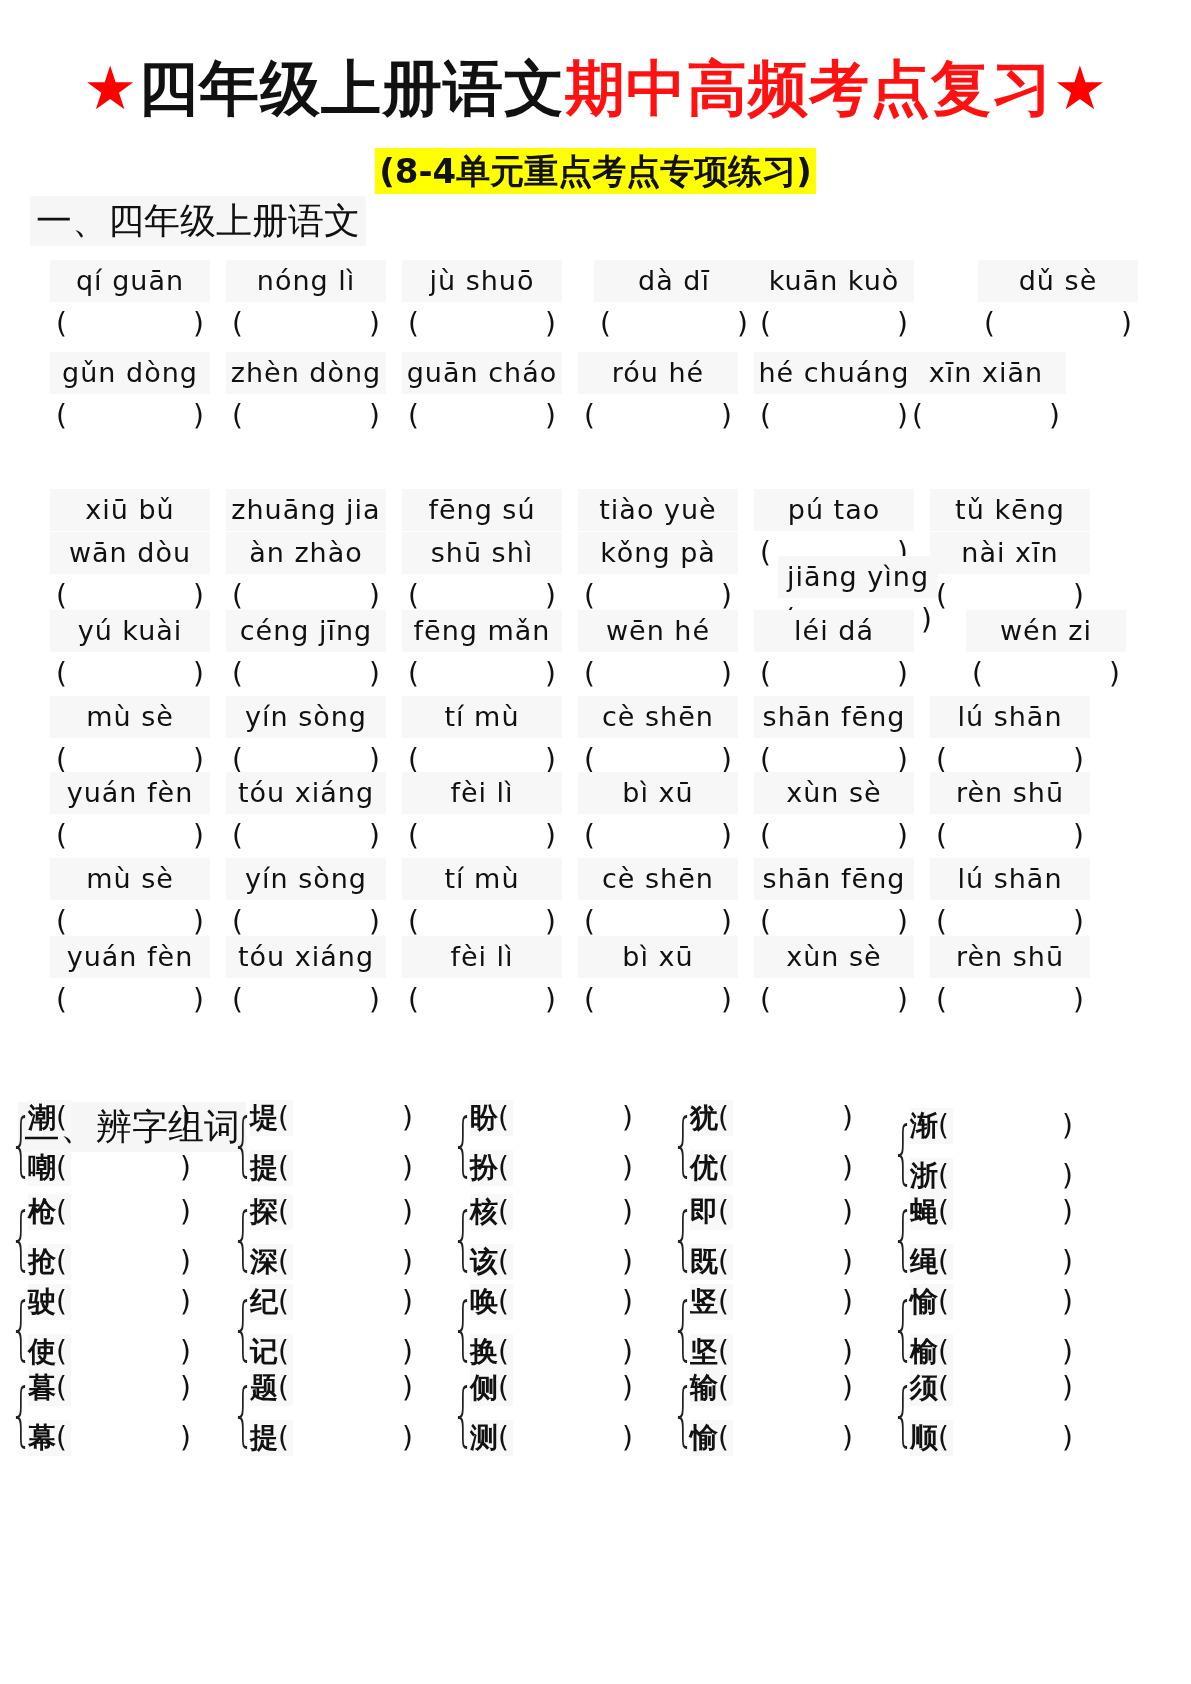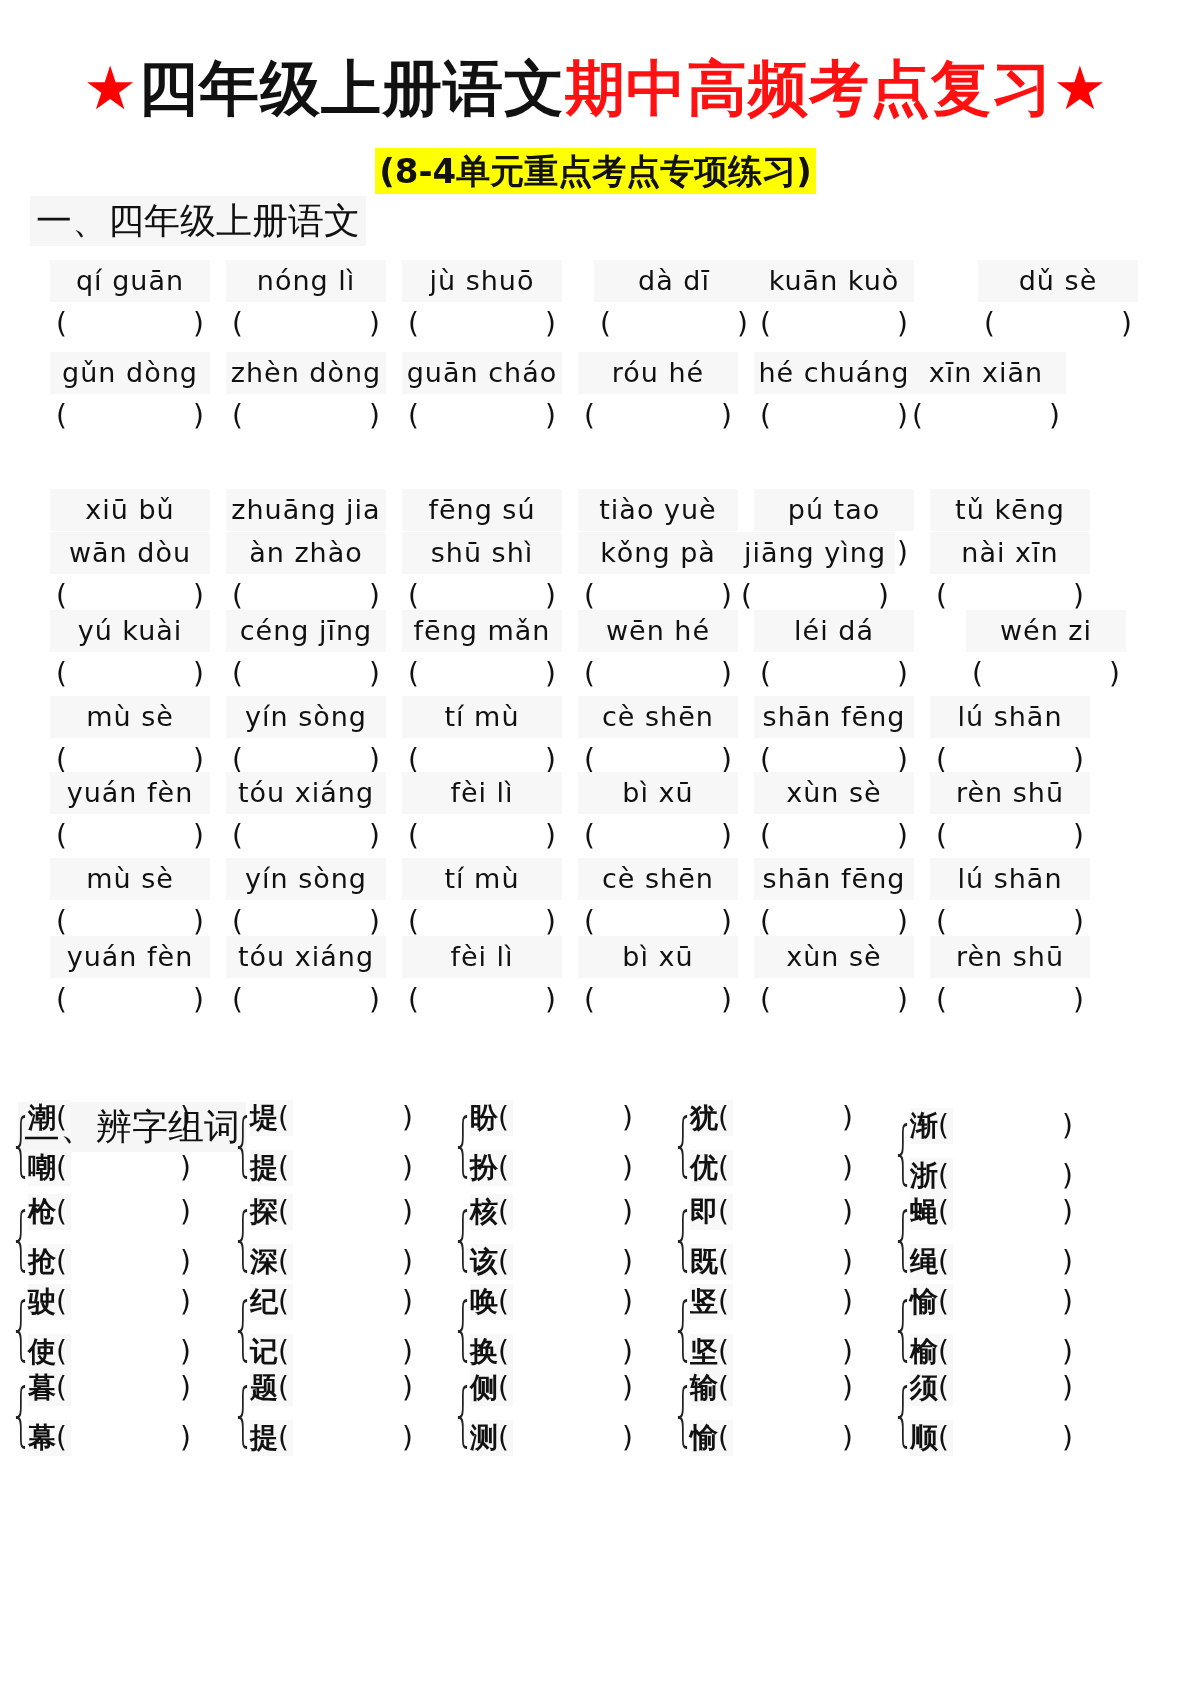--- a/index.html
+++ b/index.html
@@ -204,21 +204,21 @@
           <span class="rp">)</span>
         </div>
       </div>
       <div class="cell" style="left: 548px;">
         <div class="pinyin">kǒng pà</div>
         <div class="blank">
           <span class="lp">(</span>
           <span class="rp">)</span>
         </div>
       </div>
-      <div class="cell" style="left: 705px;">
+      <div class="cell" style="left: 748px; margin-top: 24px;">
         <div class="pinyin">jiāng yìng</div>
         <div class="blank">
           <span class="lp">(</span>
           <span class="rp">)</span>
         </div>
       </div>
       <div class="cell" style="left: 900px;">
         <div class="pinyin">nài xīn</div>
         <div class="blank">
           <span class="lp">(</span>

